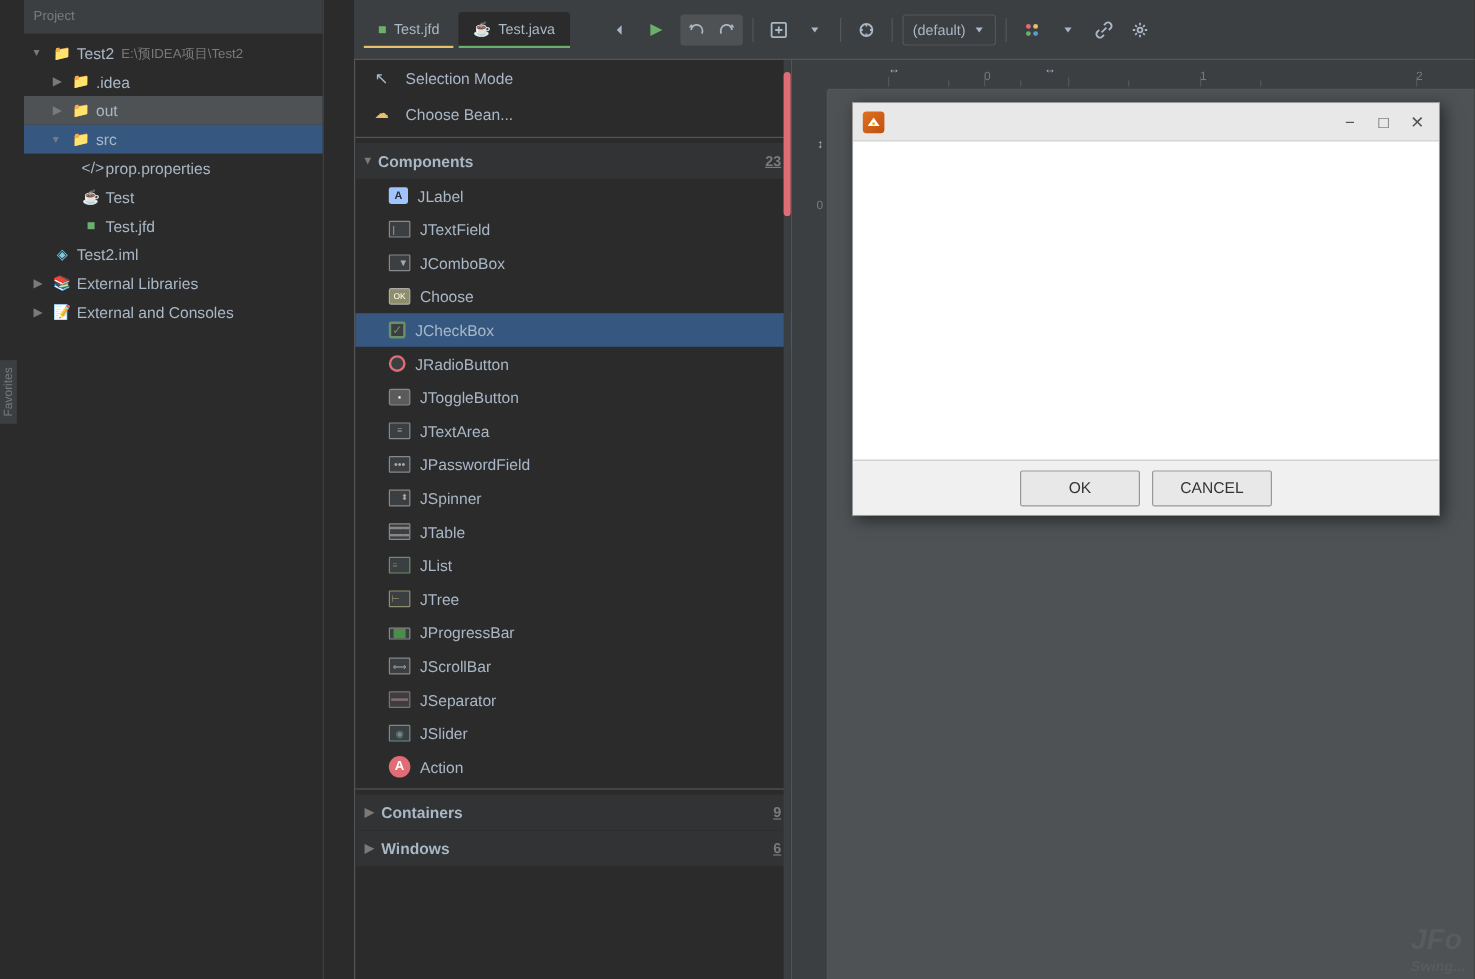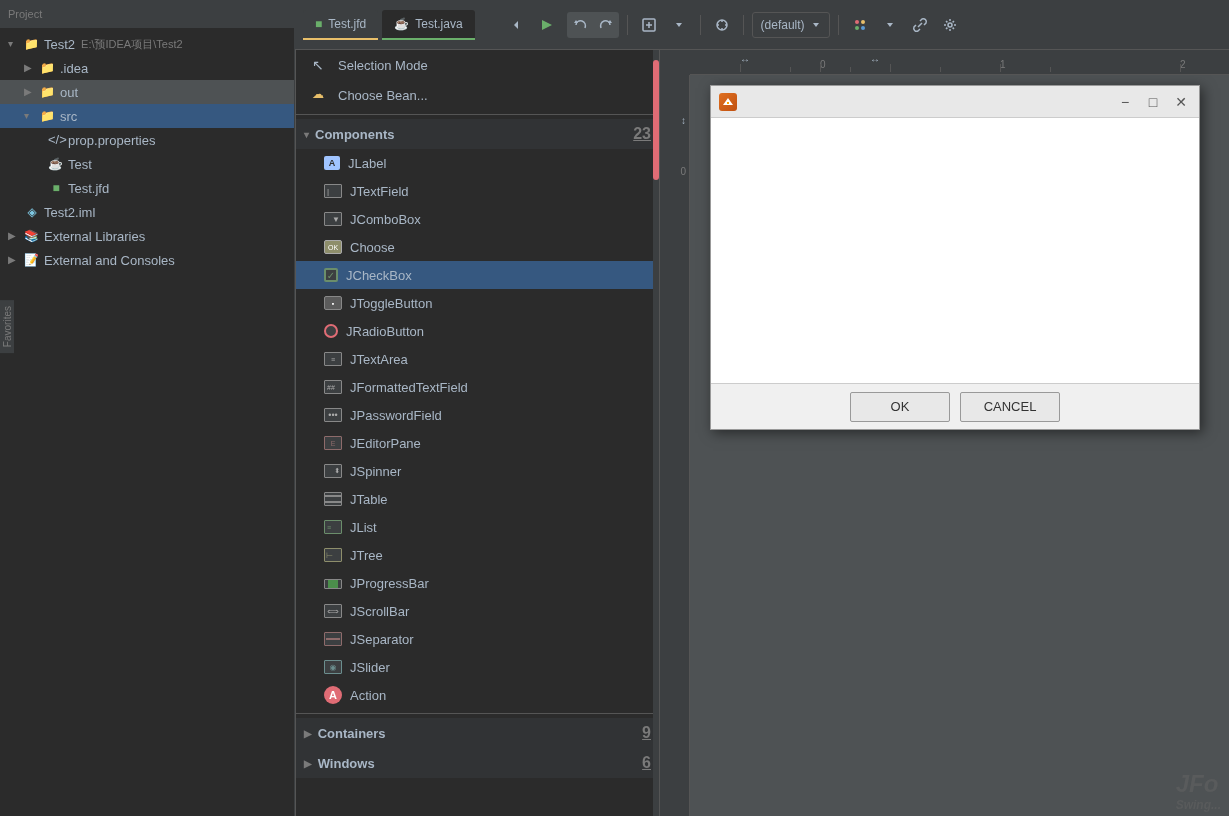--- a/index.html
+++ b/index.html
@@ -12,25 +12,26 @@
       background: #2b2b2b;
       color: #a9b7c6;
       position: relative;
     }
 
     
     .sidebar {
       position: absolute;
       left: 0;
       top: 0;
-      width: 295px;
+      width: 270px;
       height: 816px;
       background: #2b2b2b;
       border-right: 1px solid #3c3f41;
       overflow: hidden;
+      padding-left: 20px;
     }
 
     .sidebar-top-bar {
       height: 28px;
       background: #3c3f41;
       display: flex;
       align-items: center;
       padding: 0 8px;
     }
 
@@ -185,21 +186,21 @@
       background: #313335;
       cursor: pointer;
       font-size: 13px;
       font-weight: bold;
       color: #a9b7c6;
     }
 
     .palette-section-header .count-badge {
       margin-left: auto;
       color: #7a7a7a;
-      font-size: 16px;
+      font-size: 12px;
       text-decoration: underline;
     }
 
     .palette-item {
       display: flex;
       align-items: center;
       height: 28px;
       padding: 0 8px 0 28px;
       cursor: pointer;
       font-size: 13px;
@@ -657,49 +658,41 @@
     <span class="palette-item-icon" style="width:18px;height:14px;background:#8e8e6b;border:1px solid #aaa;border-radius:2px;display:flex;align-items:center;justify-content:center;font-size:7px;color:#fff;">OK</span>
     <span>Choose</span>
   </div>
 
   <div class="palette-item selected" style="background:#365880;">
     <span class="palette-item-icon" style="width:14px;height:14px;background:#3c3f41;border:2px solid #6b8e6b;border-radius:2px;display:flex;align-items:center;justify-content:center;font-size:10px;color:#6b8e6b;">✓</span>
     <span>JCheckBox</span>
   </div>
 
   <div class="palette-item">
+    <span class="palette-item-icon" style="width:14px;height:14px;background:#3c3f41;border:2px solid #e06c75;border-radius:50%;display:inline-block;"></span>
+    <span>JRadioButton</span>
+  </div>
+
+  <div class="palette-item">
     <span class="palette-item-icon" style="width:18px;height:14px;background:#5b5b5b;border:1px solid #888;border-radius:2px;display:flex;align-items:center;justify-content:center;font-size:7px;color:#fff;">▪</span>
     <span>JToggleButton</span>
   </div>
 
   <div class="palette-item">
-    <span class="palette-item-icon" style="width:14px;height:14px;background:#3c3f41;border:2px solid #e06c75;border-radius:50%;display:inline-block;"></span>
-    <span>JRadioButton</span>
-  </div>
-
-  <div class="palette-item">
     <span class="palette-item-icon" style="width:18px;height:14px;background:#3c3f41;border:1px solid #888;border-radius:1px;display:flex;align-items:center;justify-content:center;font-size:7px;color:#aaa;">≡</span>
     <span>JTextArea</span>
   </div>
 
-  <div class="palette-item">
-    <span class="palette-item-icon" style="width:18px;height:14px;background:#3c3f41;border:1px solid #888;border-radius:1px;display:flex;align-items:center;justify-content:flex-start;padding-left:2px;font-size:7px;color:#aaa;">##</span>
-    <span>JFormattedTextField</span>
-  </div>
 
   <div class="palette-item">
     <span class="palette-item-icon" style="width:18px;height:14px;background:#3c3f41;border:1px solid #888;border-radius:1px;display:flex;align-items:center;justify-content:center;font-size:9px;color:#aaa;">•••</span>
     <span>JPasswordField</span>
   </div>
 
 
-  <div class="palette-item">
-    <span class="palette-item-icon" style="width:18px;height:14px;background:#3c3f41;border:1px solid #8e6b6b;border-radius:1px;display:flex;align-items:center;justify-content:center;font-size:7px;color:#8e6b6b;">E</span>
-    <span>JEditorPane</span>
-  </div>
 
   <div class="palette-item">
     <span class="palette-item-icon" style="width:18px;height:14px;background:#3c3f41;border:1px solid #888;border-radius:1px;display:flex;align-items:center;justify-content:flex-end;padding-right:1px;font-size:7px;color:#aaa;">⬍</span>
     <span>JSpinner</span>
   </div>
 
   <div class="palette-item">
     <span class="palette-item-icon" style="width:18px;height:14px;background:#3c3f41;border:1px solid #888;display:grid;grid-template-columns:1fr 1fr 1fr;grid-template-rows:1fr 1fr;border-radius:1px;">
       <span style="border:0.5px solid #888;"></span>
         <span style="border:0.5px solid #888;"></span>

